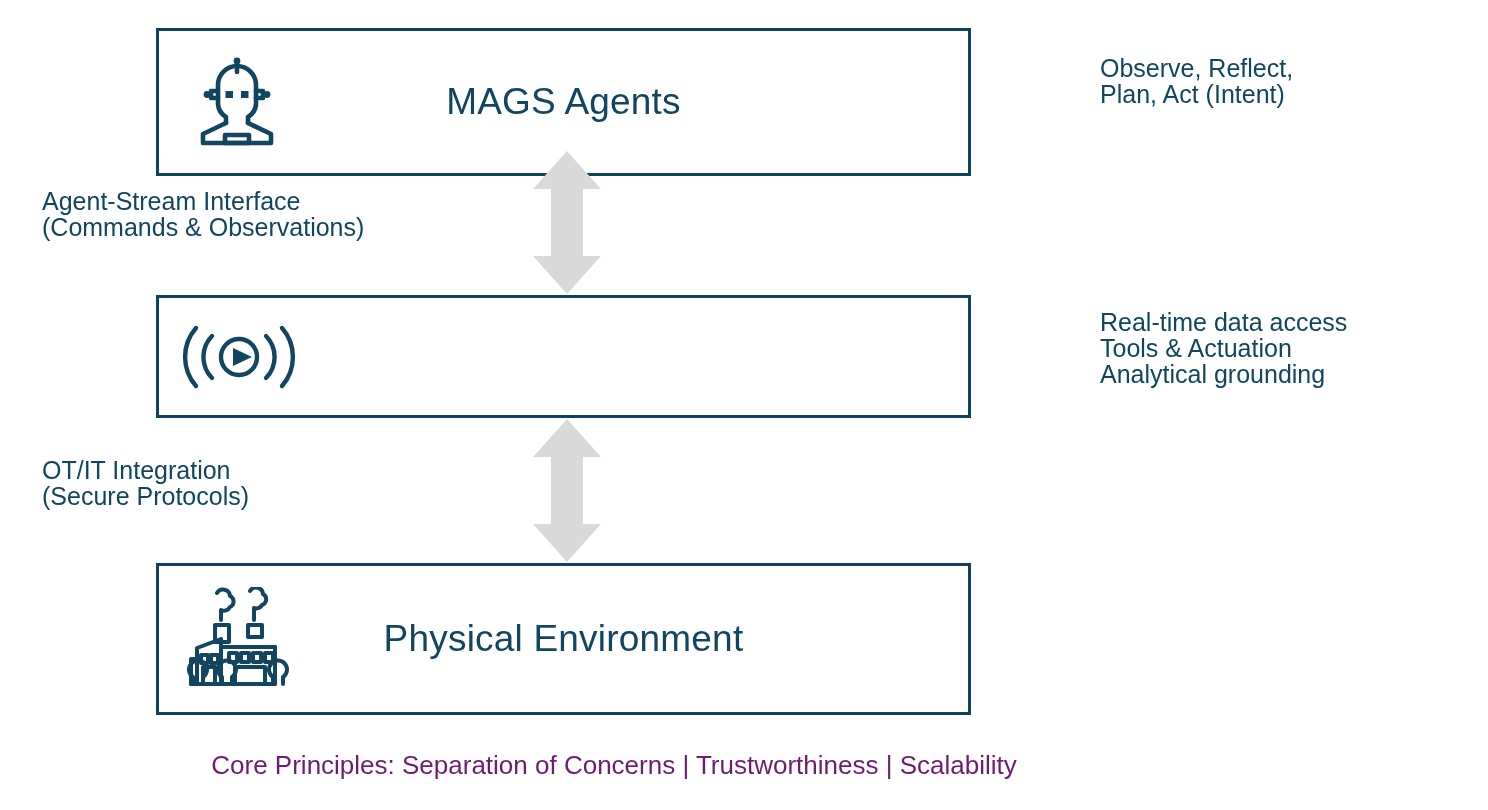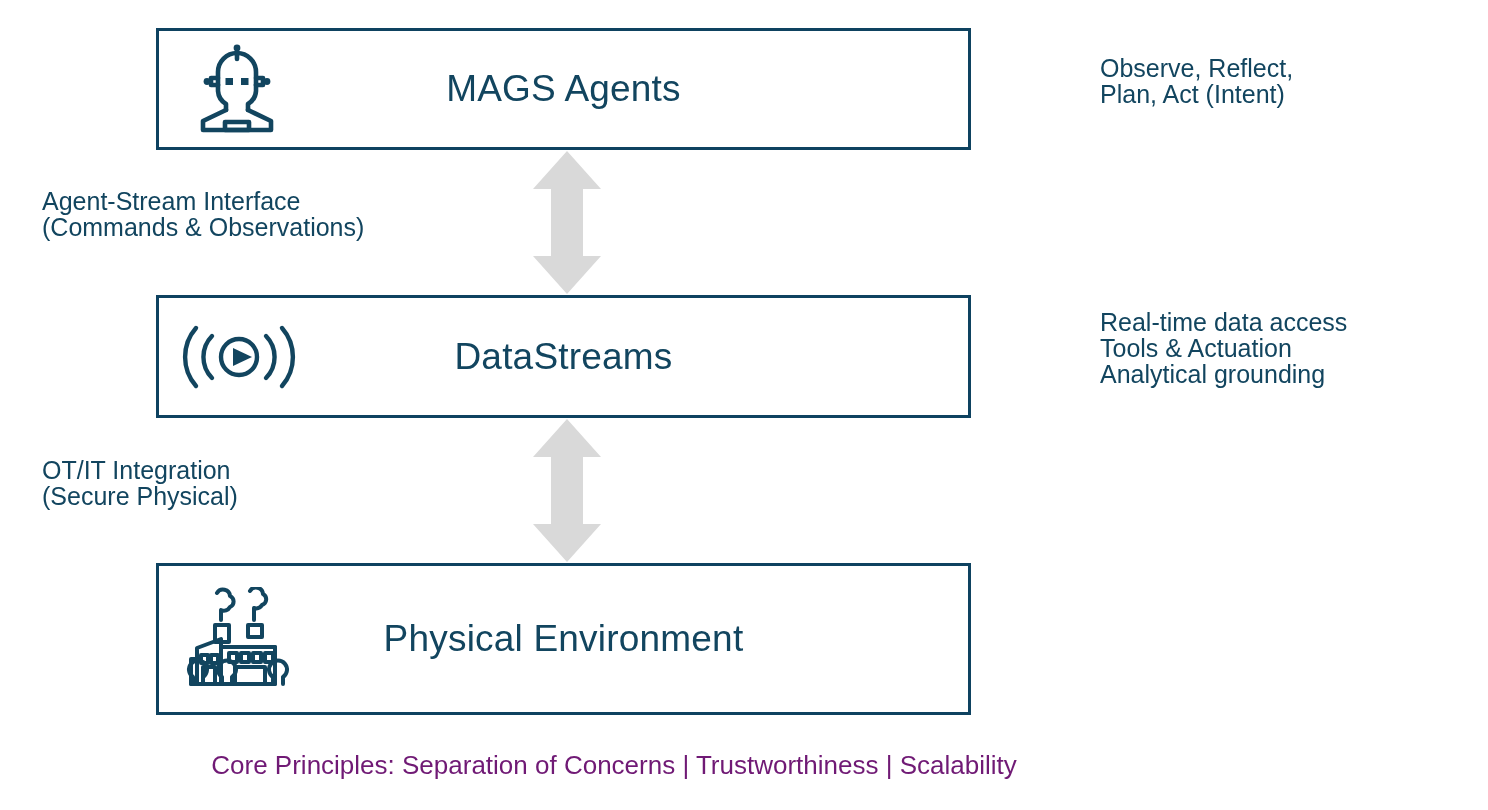--- a/index.html
+++ b/index.html
@@ -24,21 +24,21 @@
 
   
   .layer-box {
     position: absolute;
     left: 156px;
     width: 815px;
     box-sizing: border-box;
     border: 3px solid #0e4260;
     background: #ffffff;
   }
-  #box-agents      { top: 28px;  height: 122px; }
+  #box-agents      { top: 28px;  height: 148px; }
   #box-streams     { top: 295px; height: 123px; }
   #box-physical    { top: 563px; height: 152px; }
 
   .layer-title {
     position: absolute;
     left: 0;
     right: 0;
     top: 50%;
     transform: translateY(-50%);
     text-align: center;
@@ -145,21 +145,20 @@
           <path d="M33 16 A30 30 0 0 0 33 58"></path>
 
           <path d="M103 8 A44 44 0 0 1 103 66"></path>
           <path d="M87 16 A30 30 0 0 1 87 58"></path>
 
           <circle cx="60" cy="37" r="18"></circle>
         </g>
         <polygon points="54,28 73,37 54,46" fill="#12455f"></polygon>
       </svg>
     </span>
-    <div class="layer-title">DataStreams</div>
   </div>
 
   <span class="flow-arrow" id="arrow-streams-physical">
     <svg viewBox="0 0 68 143" width="68" height="143" preserveAspectRatio="none" aria-hidden="true">
       <polygon points="34,0 68,38 50,38 50,105 68,105 34,143 0,105 18,105 18,38 0,38" fill="#d9d9d9"></polygon>
     </svg>
   </span>
 
   <div class="layer-box" id="box-physical">
     <span class="layer-icon">
@@ -194,21 +193,21 @@
         </g>
       </svg>
     </span>
     <div class="layer-title">Physical Environment</div>
   </div>
 
   <div class="side-note" id="note-interface-agent-stream">Agent-Stream Interface
 (Commands &amp; Observations)</div>
 
   <div class="side-note" id="note-interface-ot-it">OT/IT Integration
-(Secure Physical)</div>
+(Secure Protocols)</div>
 
   <div class="side-note" id="note-right-agents">Observe, Reflect,
 Plan, Act (Intent)</div>
 
   <div class="side-note" id="note-right-streams">Real-time data access
 Tools &amp; Actuation
 Analytical grounding</div>
 
 
   <div id="footer-principles">Core Principles: Separation of Concerns | Trustworthiness | Scalability</div>

